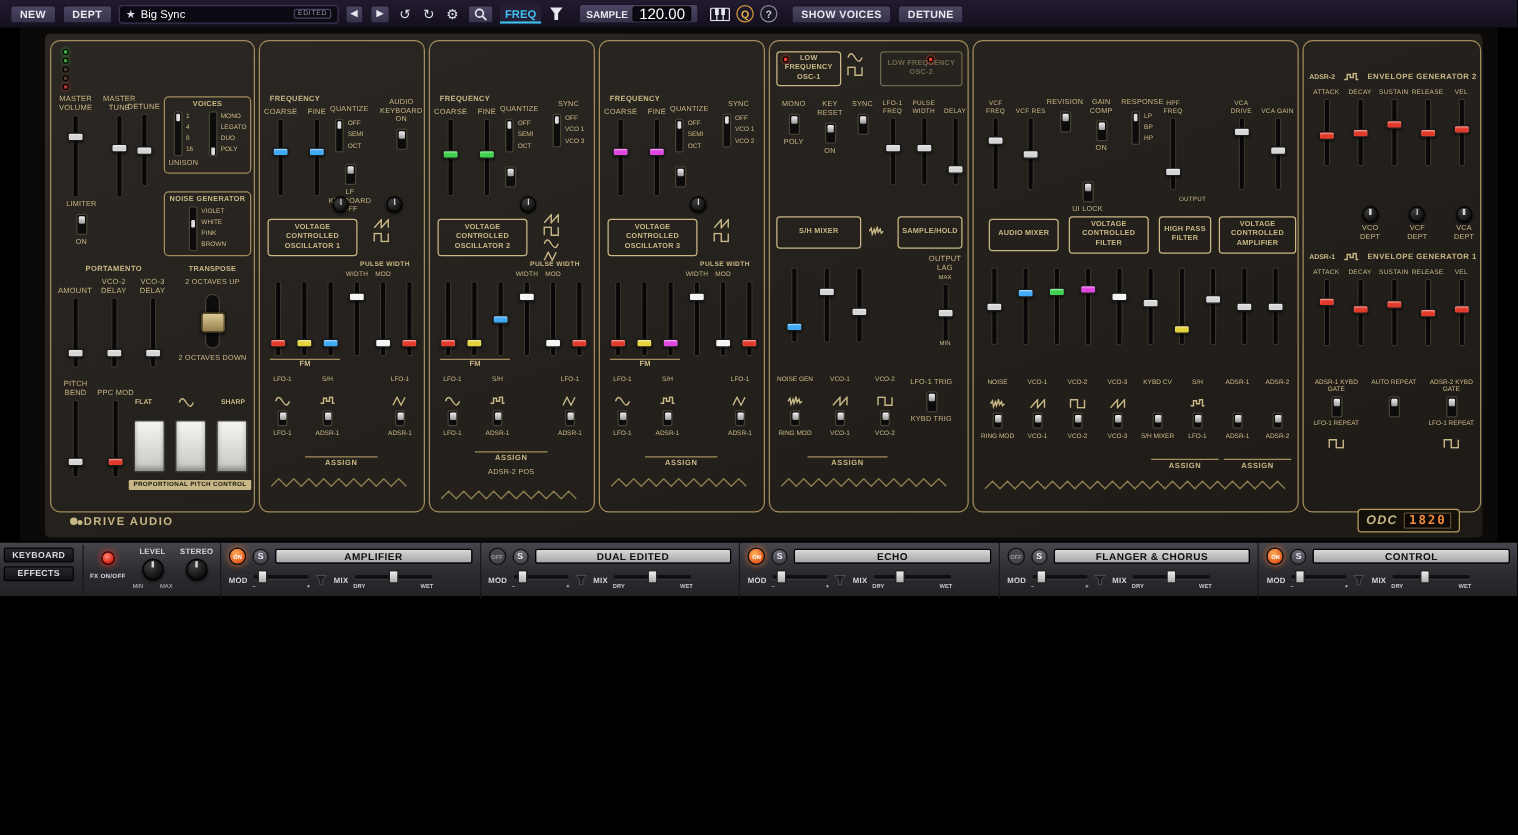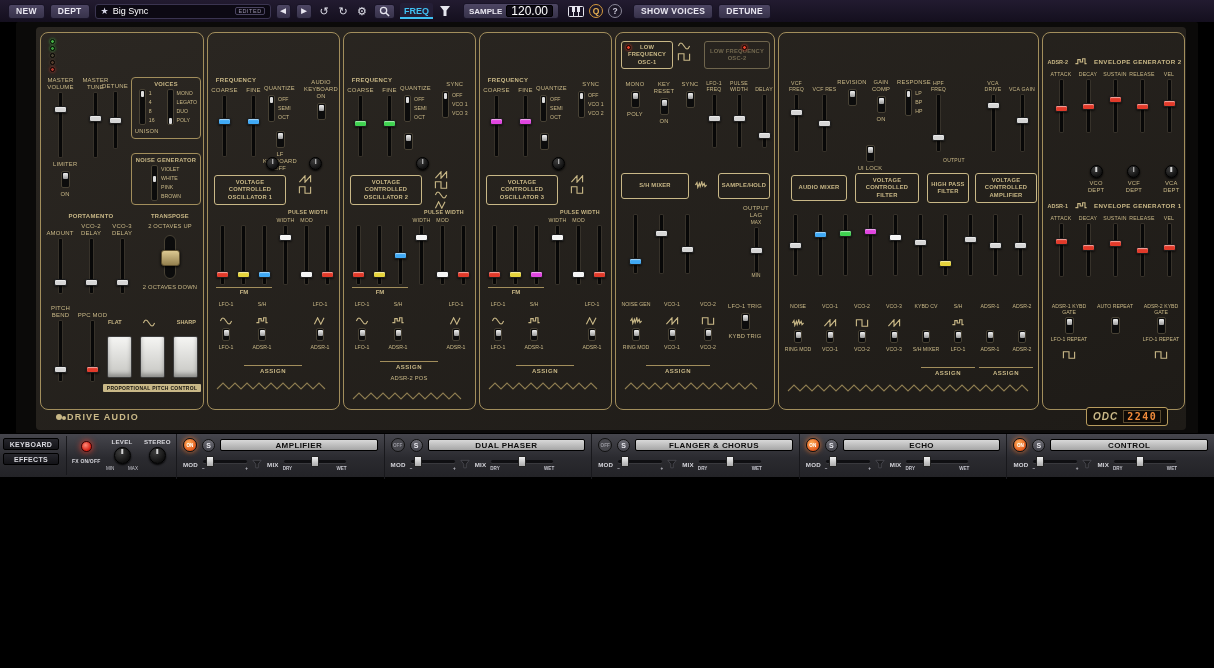--- a/index.html
+++ b/index.html
@@ -1317,21 +1317,21 @@
         </div>
       </div>
   </div>
 
   <div class="blk" style="left:56px;top:412px;align-items:center;gap:5px">
     <span class="cherry"></span>
     <span class="logo-text">DRIVE AUDIO</span>
   </div>
   <div class="badge" style="left:1086px;top:407px">
     <span class="badge-odc">ODC</span>
-    <span class="badge-num">2240</span>
+    <span class="badge-num">1820</span>
   </div>
 
   <div id="fxbar">
     <div class="blk col" style="left:3px;top:4px;gap:3px">
       <div class="fx-tab">KEYBOARD</div>
       <div class="fx-tab">EFFECTS</div>
     </div>
     <div class="fx-vdiv" style="left:66px"></div>
     <div class="blk col" style="left:72px;top:7px;gap:6px">
       <div class="fx-led"></div>
@@ -1383,21 +1383,21 @@
                 <span>DRY</span>
                 <span>WET</span>
               </div>
             </div>
           </div>
         </div>
         <div class="fx-mod">
           <div class="fx-top">
             <div class="fx-on is-off">OFF</div>
             <div class="fx-s">S</div>
-            <div class="fx-title">DUAL PHASER</div>
+            <div class="fx-title">DUAL EDITED</div>
           </div>
           <div class="fx-bot">
             <div class="fx-lbl">MOD</div>
             <div class="hsl" style="width: 44px;">
               <div class="hsl-track"></div>
               <div class="hsl-cap" style="left:3px"></div>
               <div class="hsl-ends">
                 <span>–</span>
                 <span>+</span>
               </div>
@@ -1413,75 +1413,75 @@
               <div class="hsl-cap" style="left:27px"></div>
               <div class="hsl-ends">
                 <span>DRY</span>
                 <span>WET</span>
               </div>
             </div>
           </div>
         </div>
         <div class="fx-mod">
           <div class="fx-top">
-            <div class="fx-on is-off">OFF</div>
+            <div class="fx-on is-on">ON</div>
             <div class="fx-s">S</div>
-            <div class="fx-title">FLANGER &amp; CHORUS</div>
+            <div class="fx-title">ECHO</div>
           </div>
           <div class="fx-bot">
             <div class="fx-lbl">MOD</div>
             <div class="hsl" style="width: 44px;">
               <div class="hsl-track"></div>
               <div class="hsl-cap" style="left:3px"></div>
               <div class="hsl-ends">
                 <span>–</span>
                 <span>+</span>
               </div>
             </div>
             <div class="fx-funnel">
               <svg width="10" height="11" viewBox="0 0 12 12">
                 <path d="M1 1 H11 L7.5 5.5 V10 H4.5 V5.5 Z" fill="#1c1c1f" stroke="#55555c" stroke-width="0.8"></path>
               </svg>
             </div>
             <div class="fx-lbl">MIX</div>
             <div class="hsl" style="width: 62px;">
               <div class="hsl-track"></div>
-              <div class="hsl-cap" style="left:27px"></div>
+              <div class="hsl-cap" style="left:17px"></div>
               <div class="hsl-ends">
                 <span>DRY</span>
                 <span>WET</span>
               </div>
             </div>
           </div>
         </div>
         <div class="fx-mod">
           <div class="fx-top">
-            <div class="fx-on is-on">ON</div>
+            <div class="fx-on is-off">OFF</div>
             <div class="fx-s">S</div>
-            <div class="fx-title">ECHO</div>
+            <div class="fx-title">FLANGER &amp; CHORUS</div>
           </div>
           <div class="fx-bot">
             <div class="fx-lbl">MOD</div>
             <div class="hsl" style="width: 44px;">
               <div class="hsl-track"></div>
               <div class="hsl-cap" style="left:3px"></div>
               <div class="hsl-ends">
                 <span>–</span>
                 <span>+</span>
               </div>
             </div>
             <div class="fx-funnel">
               <svg width="10" height="11" viewBox="0 0 12 12">
                 <path d="M1 1 H11 L7.5 5.5 V10 H4.5 V5.5 Z" fill="#1c1c1f" stroke="#55555c" stroke-width="0.8"></path>
               </svg>
             </div>
             <div class="fx-lbl">MIX</div>
             <div class="hsl" style="width: 62px;">
               <div class="hsl-track"></div>
-              <div class="hsl-cap" style="left:17px"></div>
+              <div class="hsl-cap" style="left:27px"></div>
               <div class="hsl-ends">
                 <span>DRY</span>
                 <span>WET</span>
               </div>
             </div>
           </div>
         </div>
         <div class="fx-mod">
           <div class="fx-top">
             <div class="fx-on is-on">ON</div>

